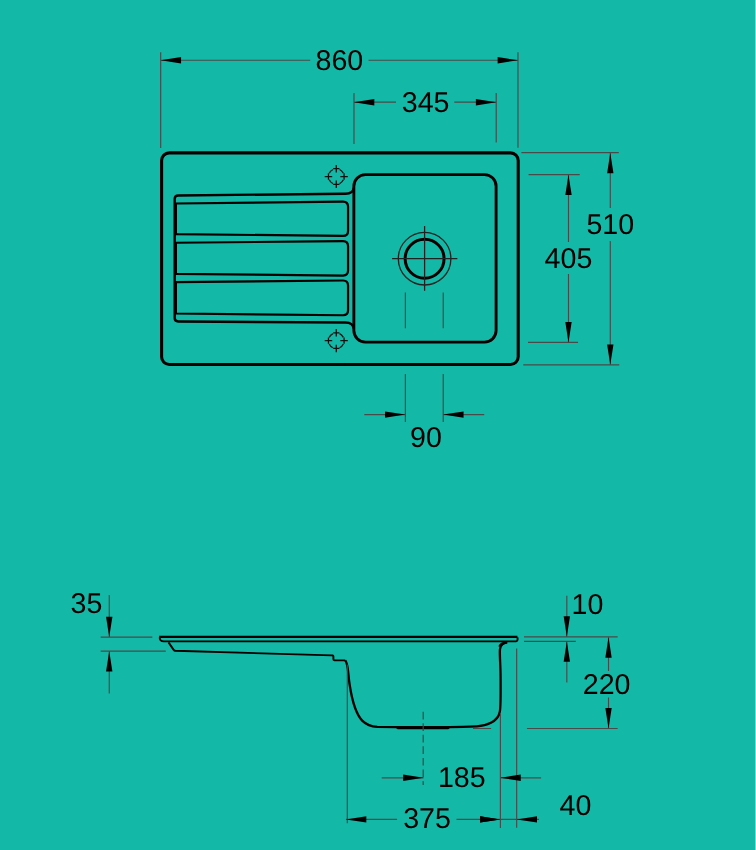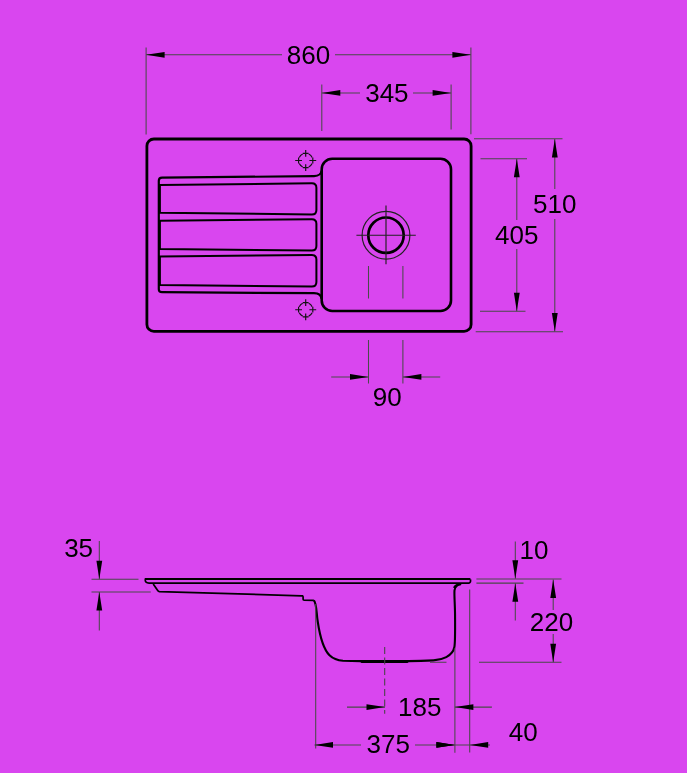--- a/index.html
+++ b/index.html
@@ -1,16 +1,16 @@
 <!DOCTYPE html>
 <html><head>
 <meta charset="utf-8">
 <style>
   html,body{margin:0;padding:0;background:#ffffff;}
-  #stage{position:relative;width:687px;height:773px;background:#d946ef;overflow:hidden;}
+  #stage{position:relative;width:687px;height:773px;background:#14b8a6;overflow:hidden;}
   text{font-family:"Liberation Sans",sans-serif;font-size:26px;fill:#000000;}
 </style>
 </head>
 <body>
 <div id="stage">
 <svg width="687" height="773" viewBox="0 0 687 773">
 
   <rect x="146.9" y="139" width="324.2" height="192.4" rx="7" ry="7" fill="none" stroke="#000" stroke-width="2.8"></rect>
 
   <rect x="321.7" y="158.8" width="129.3" height="152.2" rx="10.5" ry="10.5" fill="none" stroke="#000" stroke-width="2.6"></rect>

